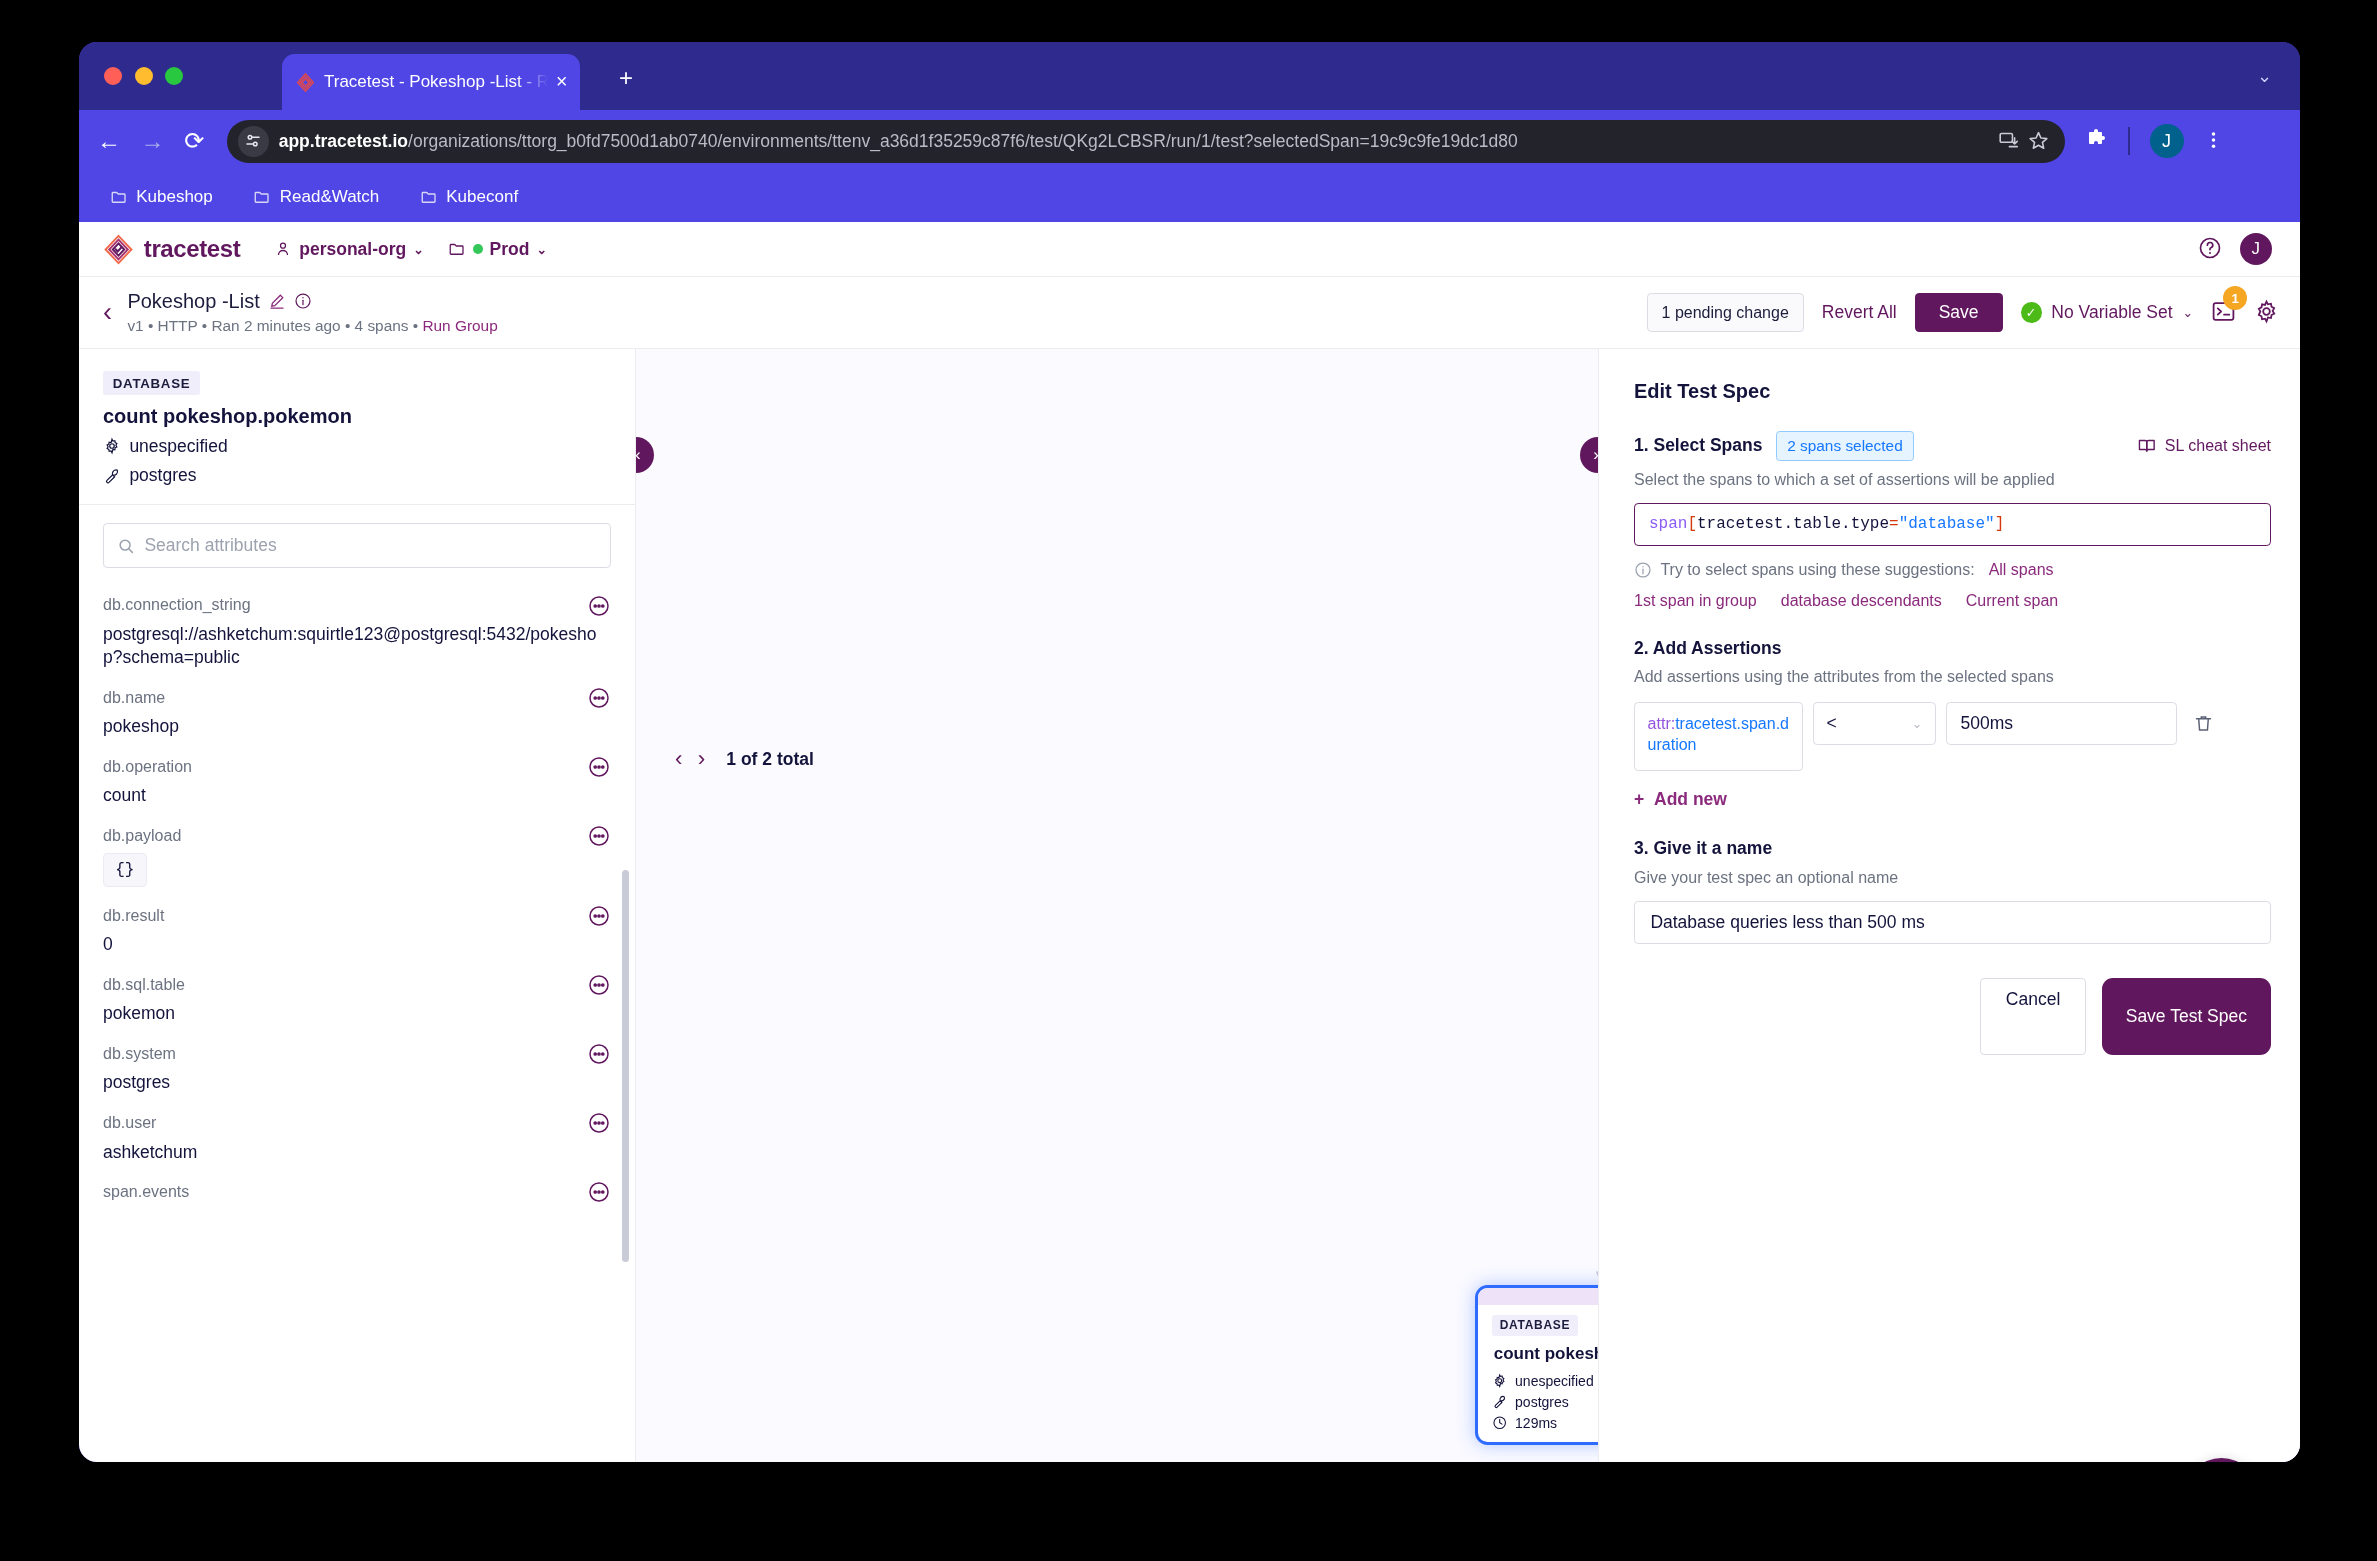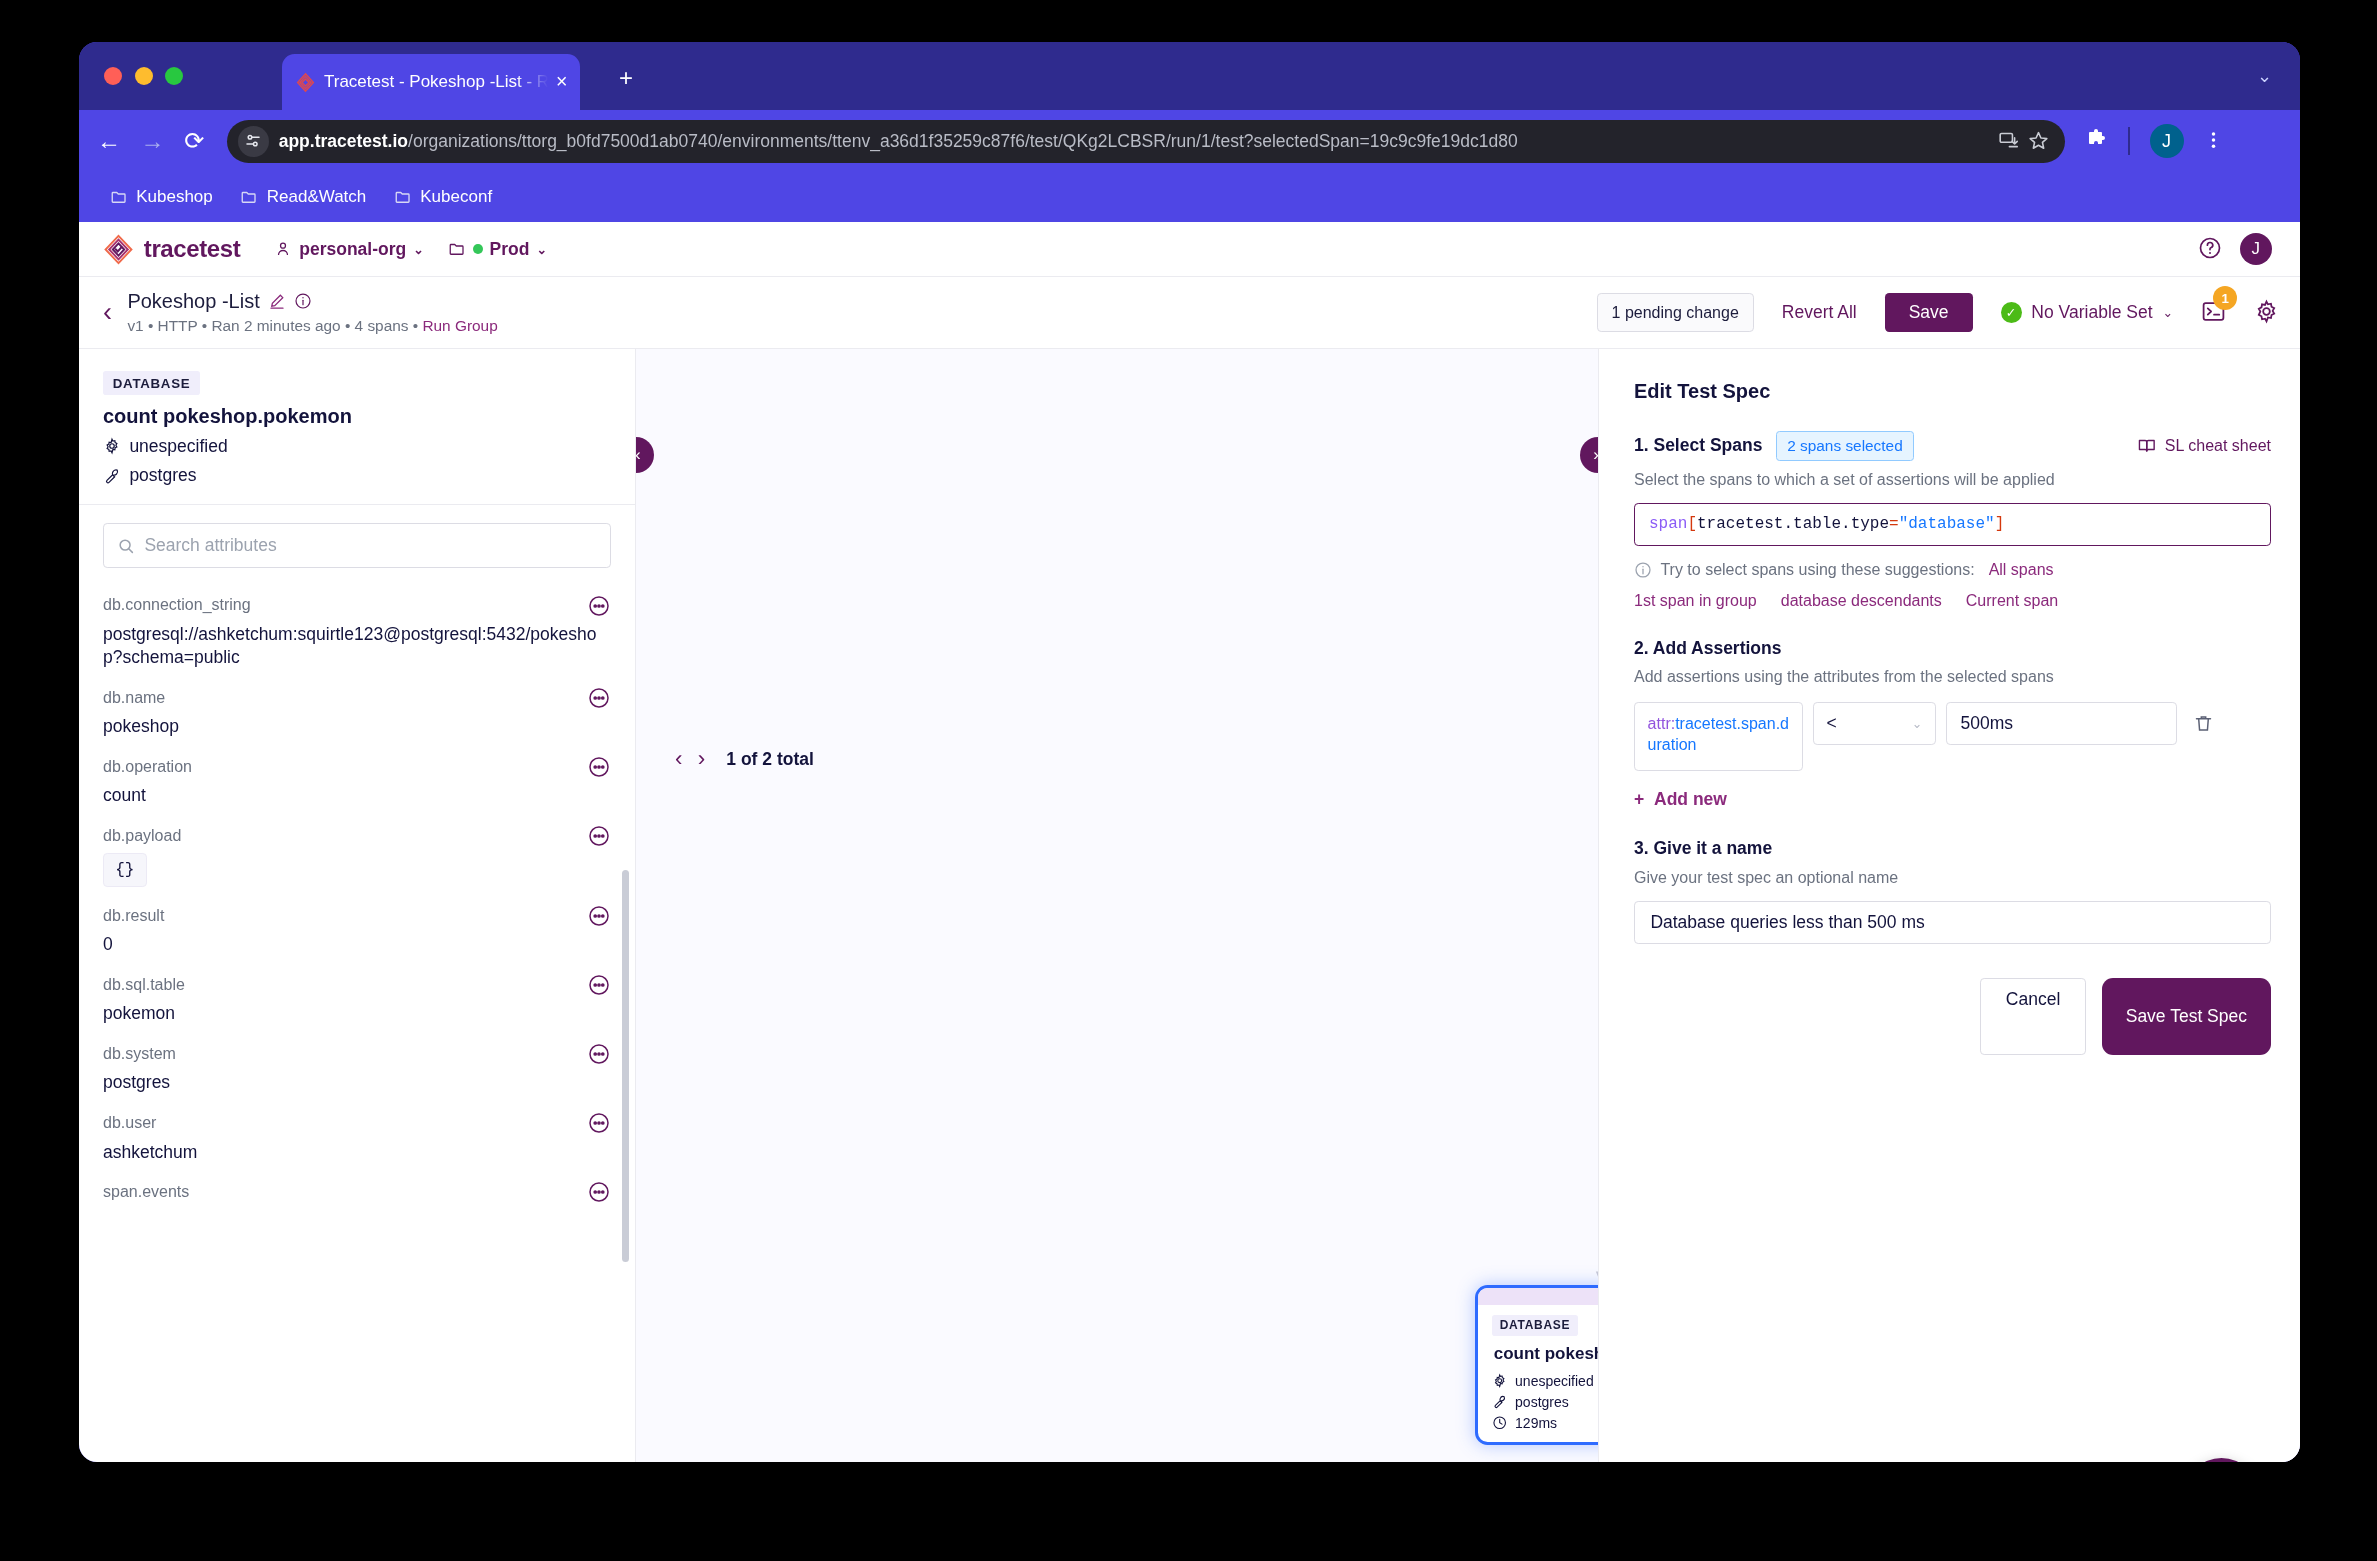--- a/index.html
+++ b/index.html
@@ -87,21 +87,21 @@
   #profile-avatar {
     width: 34px; height: 34px; border-radius: 50%; background: #00618d;
     color: #fff; font-size: 18px; display: flex; align-items: center;
     justify-content: center; font-weight: 500;
   }
   #omni-divider { width: 2.1px; height: 28px; background: #2f2b8e; }
 
   
   #bookmarks-bar {
     height: 50px; background: #4f46e5;
-    display: flex; align-items: center; padding-left: 21px; gap: 8px;
+    display: flex; align-items: center; padding-left: 21px; gap: 21px;
   }
   .bookmark {
     display: flex; align-items: center; gap: 8.4px;
     padding: 5.6px 9.8px; border-radius: 5.6px; cursor: pointer;
   }
   .bookmark-label { color: #ffffff; font-size: 17px; white-space: nowrap; }
 
   
   #app-viewport {
     position: absolute; left: 0; top: 180px;
@@ -153,21 +153,21 @@
   }
   .seg-tab {
     padding: 9.8px 24px; font-size: 17.5px; color: #61175e;
     background: #ffffff; cursor: pointer; border-right: 0.7px solid #dcdce4;
     font-weight: 400;
   }
   .seg-tab:last-child { border-right: none; }
   .seg-tab.active { background: #61175e; color: #ffffff; }
 
   #header-actions {
-    margin-left: auto; display: flex; align-items: center; gap: 28px;
+    margin-left: auto; display: flex; align-items: center; gap: 18px;
   }
   #pending-change-badge {
     border: 0.7px solid #dcdce4; border-radius: 4.2px; background: #fafafc;
     padding: 9.8px 14px; font-size: 16px; color: #1c1c3c; cursor: pointer;
   }
   #revert-all { font-size: 17.5px; color: #61175e; cursor: pointer; }
   #save-button {
     background: #61175e; color: #fff; font-size: 17.5px;
     padding: 9px 24px; border-radius: 4.2px; cursor: pointer;
   }

